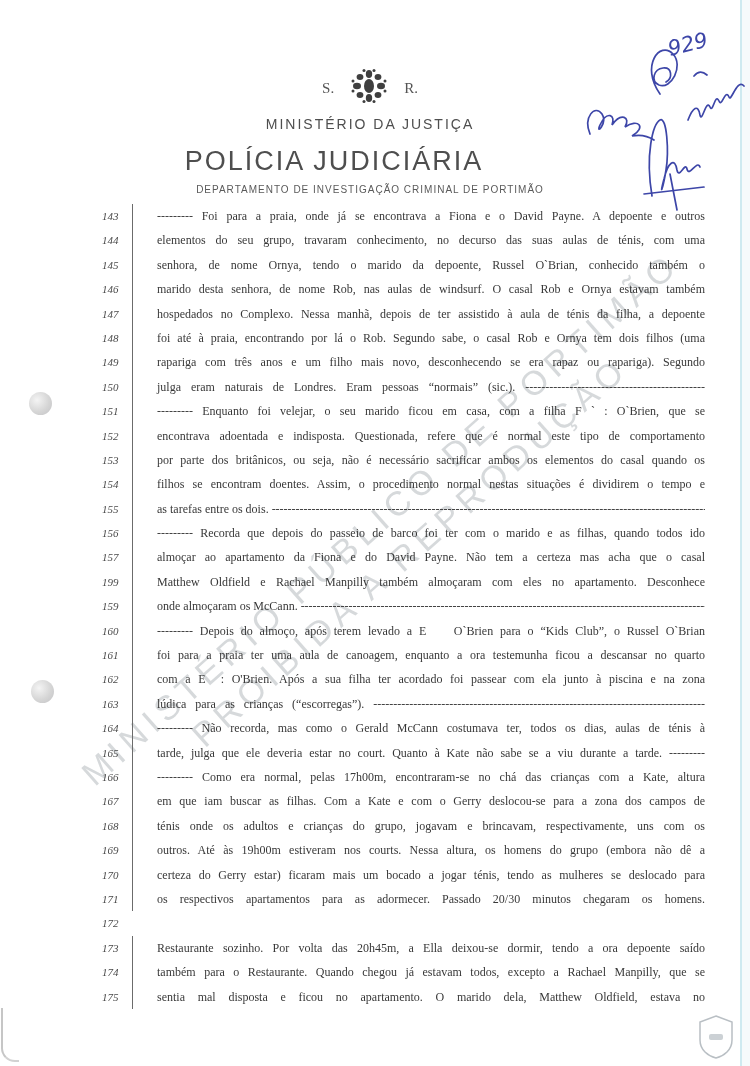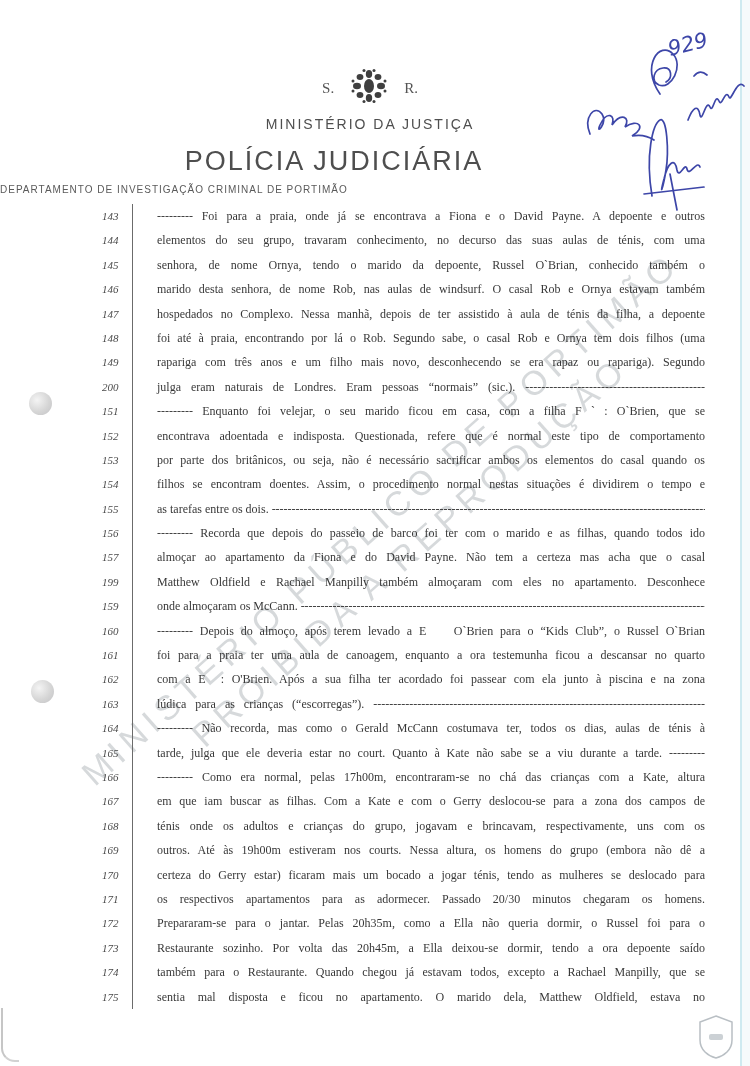--- a/index.html
+++ b/index.html
@@ -13,21 +13,21 @@
     background:#ffffff;
     border-right:2px solid #cfeaf0;
   }
   .crest-row{position:absolute;top:68px;left:0;width:740px;height:40px;
     display:flex;align-items:center;justify-content:center;gap:14px;color:#4a4a4a;}
   .crest-row .sr{font-family:"Liberation Serif",serif;font-size:15px;color:#555;}
   .ministry{position:absolute;top:116px;left:0;width:740px;text-align:center;
     font-family:"Liberation Sans",sans-serif;font-size:14px;letter-spacing:2px;color:#4e4e4e;}
   .pj-title{position:absolute;top:146px;left:0;width:668px;text-align:center;
     font-family:"Liberation Sans",sans-serif;font-size:27px;letter-spacing:2px;color:#4e4e4e;}
-  .dept{position:absolute;top:184px;left:0;width:740px;text-align:left;
+  .dept{position:absolute;top:184px;left:0;width:740px;text-align:center;
     font-family:"Liberation Sans",sans-serif;font-size:10px;letter-spacing:1px;color:#5a5a5a;}
   
   .lines{position:absolute;left:0;top:204px;width:740px;}
   .line{display:flex;height:24.4px;line-height:24.4px;overflow:hidden;}
   .num{flex:0 0 30px;margin-left:102px;font-style:italic;font-size:11px;color:#4a4a4a;
        font-family:"Liberation Serif",serif;}
   .txt{flex:0 0 548px;border-left:1.5px solid #6b6b6b;padding-left:24px;
        font-size:12px;color:#383838;
        text-align:justify;text-align-last:justify;
        overflow:hidden;white-space:nowrap;}
@@ -111,21 +111,21 @@
       </div>
       <div class="line">
         <span class="num">148</span>
         <span class="txt">foi até à praia, encontrando por lá o Rob. Segundo sabe, o casal Rob e Ornya tem dois filhos (uma</span>
       </div>
       <div class="line">
         <span class="num">149</span>
         <span class="txt">rapariga com três anos e um filho mais novo, desconhecendo se era rapaz ou rapariga). Segundo</span>
       </div>
       <div class="line">
-        <span class="num">200</span>
+        <span class="num">150</span>
         <span class="txt">julga eram naturais de Londres. Eram pessoas “normais” (sic.). ---------------------------------------------</span>
       </div>
       <div class="line">
         <span class="num">151</span>
         <span class="txt">--------- Enquanto foi velejar, o seu marido ficou em casa, com a filha F&nbsp;`&nbsp;: O`Brien, que se</span>
       </div>
       <div class="line">
         <span class="num">152</span>
         <span class="txt">encontrava adoentada e indisposta. Questionada, refere que é normal este tipo de comportamento</span>
       </div>
@@ -200,21 +200,20 @@
       <div class="line">
         <span class="num">170</span>
         <span class="txt">certeza do Gerry estar) ficaram mais um bocado a jogar ténis, tendo as mulheres se deslocado para</span>
       </div>
       <div class="line">
         <span class="num">171</span>
         <span class="txt">os respectivos apartamentos para as adormecer. Passado 20/30 minutos chegaram os homens.</span>
       </div>
       <div class="line">
         <span class="num">172</span>
-        <span class="txt">Prepararam-se para o jantar. Pelas 20h35m, como a Ella não queria dormir, o Russel foi para o</span>
       </div>
       <div class="line">
         <span class="num">173</span>
         <span class="txt">Restaurante sozinho. Por volta das 20h45m, a Ella deixou-se dormir, tendo a ora depoente saído</span>
       </div>
       <div class="line">
         <span class="num">174</span>
         <span class="txt">também para o Restaurante. Quando chegou já estavam todos, excepto a Rachael Manpilly, que se</span>
       </div>
       <div class="line">

